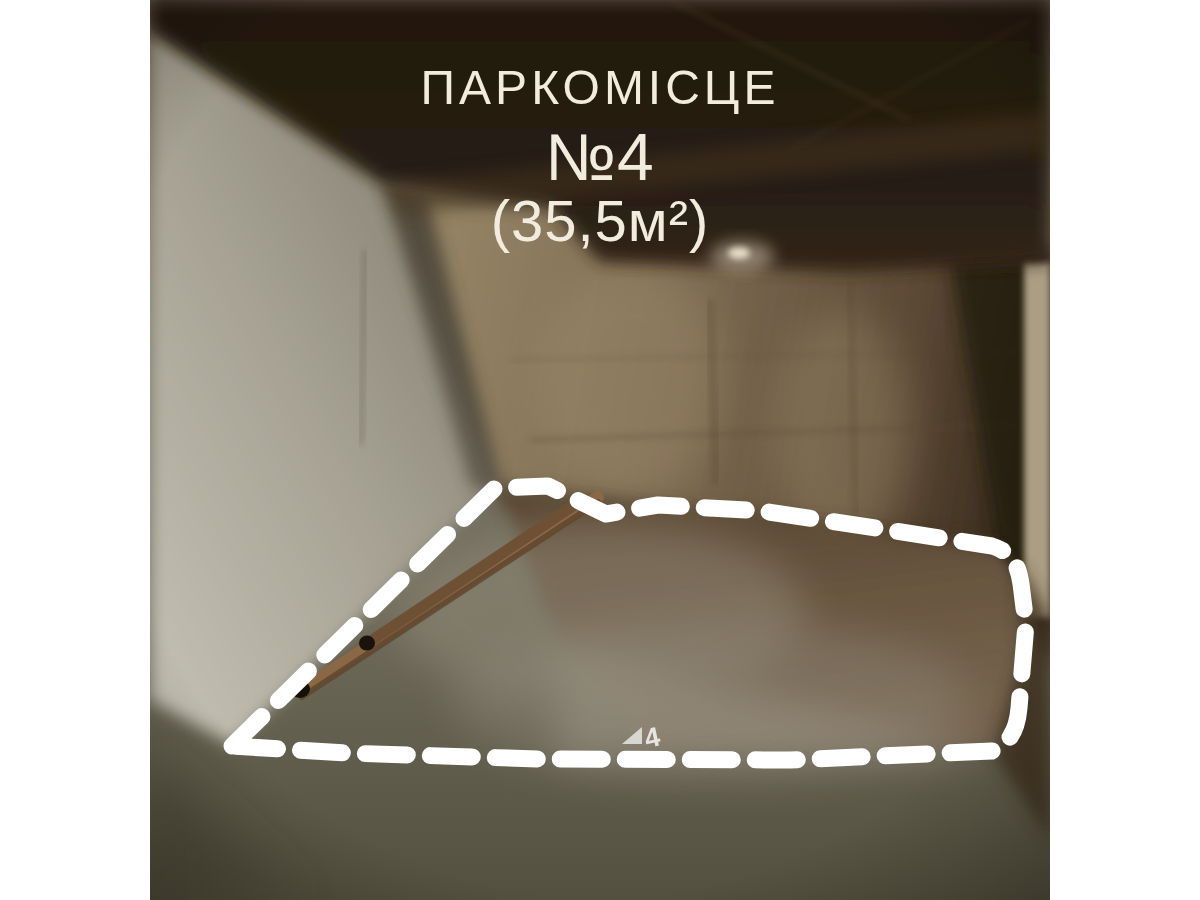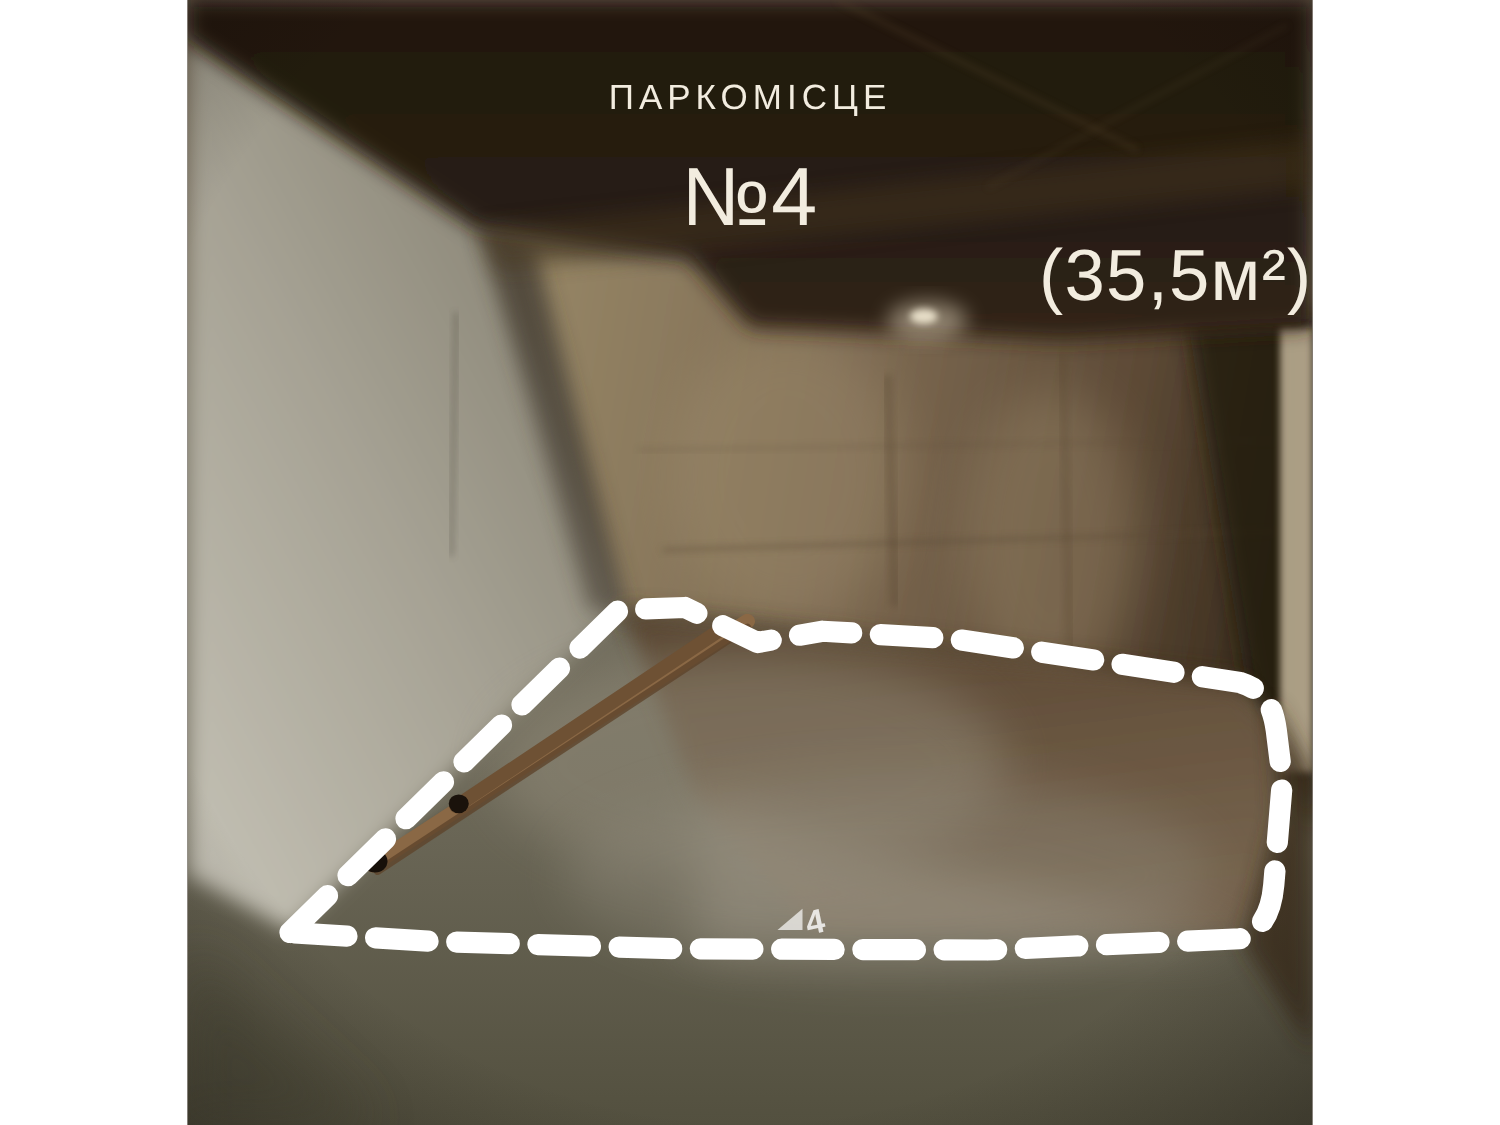--- a/index.html
+++ b/index.html
@@ -11,29 +11,29 @@
     position:absolute;left:150px;top:0;width:900px;height:900px;margin:0;
     overflow:hidden;background:#2a2014;
   }
   .photo svg{display:block;width:900px;height:900px;}
   .caption{
     position:absolute;left:0;top:0;width:100%;text-align:center;
     color:#f2ecdf;pointer-events:none;
   }
   .cap-title{
     position:absolute;left:0;top:64px;width:100%;
-    font-size:28px;font-weight:300;letter-spacing:4px;line-height:1;
+    font-size:48px;font-weight:300;letter-spacing:4px;line-height:1;
   }
   .cap-number{
     position:absolute;left:0;top:124px;width:100%;
     font-size:66px;font-weight:300;letter-spacing:1px;line-height:1;
   }
   .cap-area{
     position:absolute;left:0;top:192px;width:100%;
-    font-size:58px;font-weight:300;letter-spacing:1px;line-height:1;text-align:right;
+    font-size:58px;font-weight:300;letter-spacing:1px;line-height:1;
   }
 </style>
 </head>
 <body>
 
 <div class="stage">
   <figure class="photo">
 
     <svg viewBox="0 0 900 900" xmlns="http://www.w3.org/2000/svg">
       <defs>

